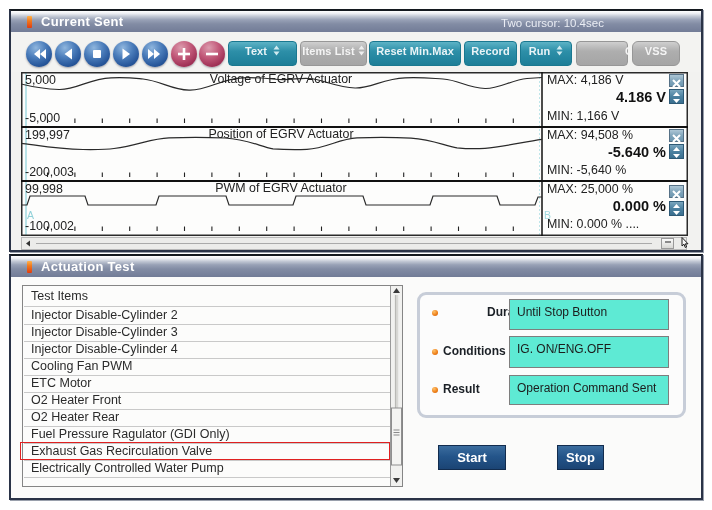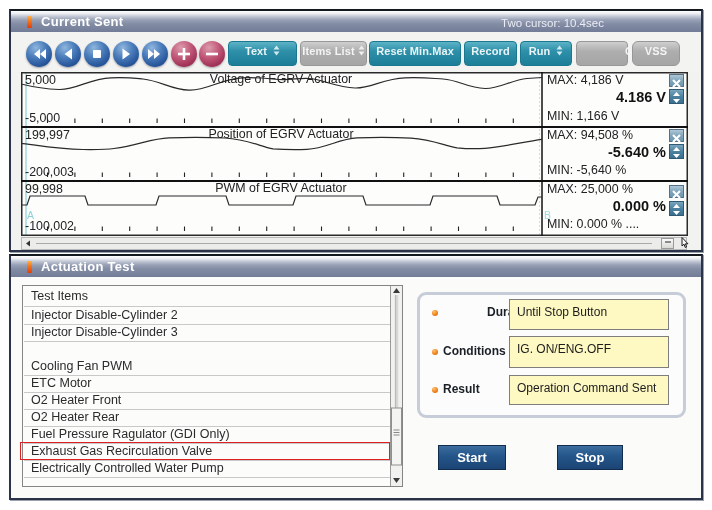--- a/index.html
+++ b/index.html
@@ -25,21 +25,21 @@
   .grayb{background:linear-gradient(#cfcfcf 0%,#aeaeae 40%,#a5a5a5 100%);border:1px solid #979797;color:#f4f4f4;}
   .updn{display:inline-block;vertical-align:-1px;margin-left:6px;}
   
   .xbtn{position:absolute;width:15px;height:13px;background:linear-gradient(#aec7d6 0%,#82a6bc 50%,#6d97b0 100%);
         border:1px solid #567186;box-sizing:border-box;}
   .sbtn{position:absolute;width:15px;height:15px;background:linear-gradient(#7aa5bd 0%,#4c81a0 50%,#3a6f8f 100%);
         border:1px solid #2e5a76;box-sizing:border-box;}
   
   .lrow{position:absolute;left:1px;width:367px;height:17px;border-bottom:1px solid #c9c9c9;
         font-size:12.5px;color:#2b2b2b;line-height:17px;padding-left:7px;}
-  .ibox{position:absolute;left:498px;width:160px;border:1px solid #7e7e7e;background:#fef9c3;
+  .ibox{position:absolute;left:498px;width:160px;border:1px solid #7e7e7e;background:#5eead4;
         font-size:12px;color:#1c1c1c;padding:5px 0 0 7px;box-sizing:border-box;}
   .blbl{position:absolute;left:432px;font-size:12px;font-weight:bold;color:#1b2026;}
   .bdot{position:absolute;left:421px;width:6px;height:6px;border-radius:50%;
         background:radial-gradient(circle at 35% 30%,#ffc269,#ed7d17 60%,#c85a08);}
   .navb{position:absolute;top:445px;height:25px;color:#fff;font-size:13px;font-weight:bold;text-align:center;
         line-height:24px;background:linear-gradient(#3c6d9e 0%,#24558a 45%,#1b4474 100%);border:1px solid #122c4e;box-sizing:border-box;}
 </style>
 </head>
 <body>
 
@@ -254,20 +254,21 @@
 
 <div class="win" style="top:254px;height:242px;background:#fbfbfa;">
   <div class="tbar"></div>
   <div class="ticon"></div>
   <div class="ttext">Actuation Test</div>
 
   <div class="abs" style="left:11px;top:29px;width:381px;height:202px;border:1px solid #858585;background:#fcfcfb;box-sizing:border-box;">
     <div class="lrow" style="top:0;height:20px;line-height:21px;">Test Items</div>
     <div class="lrow" style="top:21px;">Injector Disable-Cylinder 2</div>
     <div class="lrow" style="top:38px;">Injector Disable-Cylinder 3</div>
+    <div class="lrow" style="top:55px;">Injector Disable-Cylinder 4</div>
     <div class="lrow" style="top:72px;">Cooling Fan PWM</div>
     <div class="lrow" style="top:89px;">ETC Motor</div>
     <div class="lrow" style="top:106px;">O2 Heater Front</div>
     <div class="lrow" style="top:123px;">O2 Heater Rear</div>
     <div class="lrow" style="top:140px;">Fuel Pressure Ragulator (GDI Only)</div>
     <div class="lrow" style="top:157px;">Exhaust Gas Recirculation Valve</div>
     <div class="lrow" style="top:174px;">Electrically Controlled Water Pump</div>
 
     <div class="abs" style="left:-3px;top:156px;width:368px;height:16px;border:1px solid #e02020;"></div>
 
@@ -290,14 +291,14 @@
   <div class="blbl" style="top:49px;padding-left:44px;">Duration</div>
   <div class="ibox" style="top:43px;height:31px;">Until Stop Button</div>
   <div class="bdot" style="top:93px;"></div>
   <div class="blbl" style="top:88px;">Conditions</div>
   <div class="ibox" style="top:80px;height:32px;">IG. ON/ENG.OFF</div>
   <div class="bdot" style="top:131px;"></div>
   <div class="blbl" style="top:126px;">Result</div>
   <div class="ibox" style="top:119px;height:30px;">Operation Command Sent</div>
 
   <div class="navb" style="left:427px;top:189px;width:68px;">Start</div>
-  <div class="navb" style="left:546px;top:189px;width:66px;">Stop</div>
+  <div class="navb" style="left:546px;top:189px;width:47px;">Stop</div>
 </div>
 
 </body></html>

